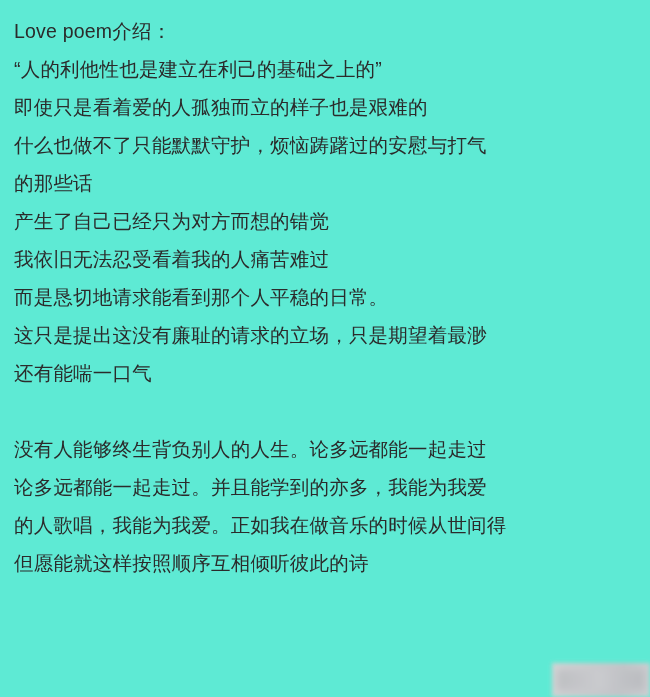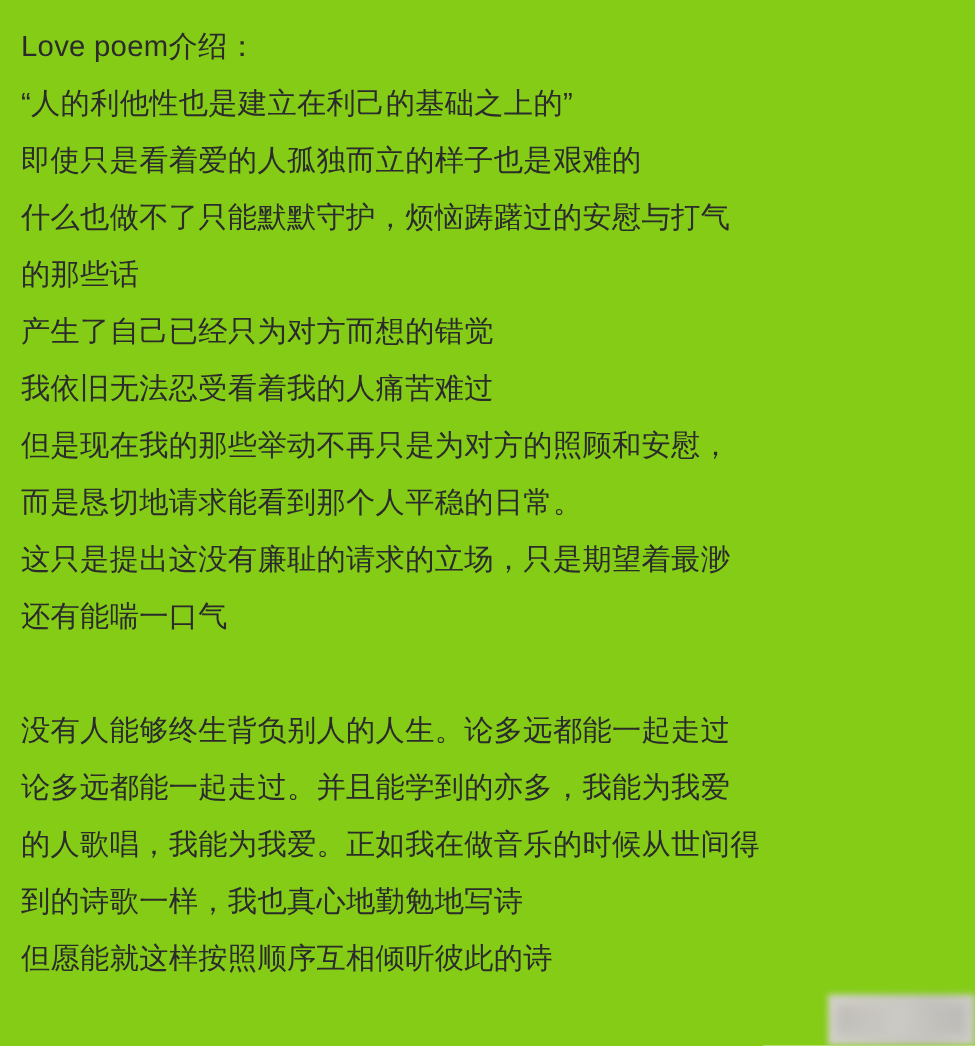--- a/index.html
+++ b/index.html
@@ -10,21 +10,21 @@
     width: 650px;
     height: 697px;
     background: #ffffff;
     font-family: "Liberation Sans", "DejaVu Sans", sans-serif;
     overflow: hidden;
   }
   .page {
     position: relative;
     width: 650px;
     height: 697px;
-    background: #84cc16;
+    background: #5eead4;
     box-sizing: border-box;
     padding: 12px 14px 0 14px;
   }
   .doc-body {
     font-size: 19.5px;
     line-height: 38px;
     color: #2b2b2b;
     letter-spacing: 0.2px;
   }
   .para-line {
@@ -63,33 +63,31 @@
   <div class="doc-body">
 
     <div>
       <div class="para-line">Love poem介绍：</div>
       <div class="para-line">“人的利他性也是建立在利己的基础之上的”</div>
       <div class="para-line">即使只是看着爱的人孤独而立的样子也是艰难的</div>
       <div class="para-line">什么也做不了只能默默守护，烦恼踌躇过的安慰与打气</div>
       <div class="para-line">的那些话</div>
       <div class="para-line">产生了自己已经只为对方而想的错觉</div>
       <div class="para-line">我依旧无法忍受看着我的人痛苦难过</div>
-      <div class="para-line">但是现在我的那些举动不再只是为对方的照顾和安慰，</div>
       <div class="para-line">而是恳切地请求能看到那个人平稳的日常。</div>
       <div class="para-line">这只是提出这没有廉耻的请求的立场，只是期望着最渺</div>
       <div class="para-line">还有能喘一口气</div>
     </div>
 
     <div class="block-gap"></div>
 
     <div>
       <div class="para-line">没有人能够终生背负别人的人生。论多远都能一起走过</div>
       <div class="para-line">论多远都能一起走过。并且能学到的亦多，我能为我爱</div>
       <div class="para-line">的人歌唱，我能为我爱。正如我在做音乐的时候从世间得</div>
-      <div class="para-line">到的诗歌一样，我也真心地勤勉地写诗</div>
       <div class="para-line">但愿能就这样按照顺序互相倾听彼此的诗</div>
 
     </div>
 
   </div>
 
   <div class="blur-patch"></div>
 
 </div>
 

